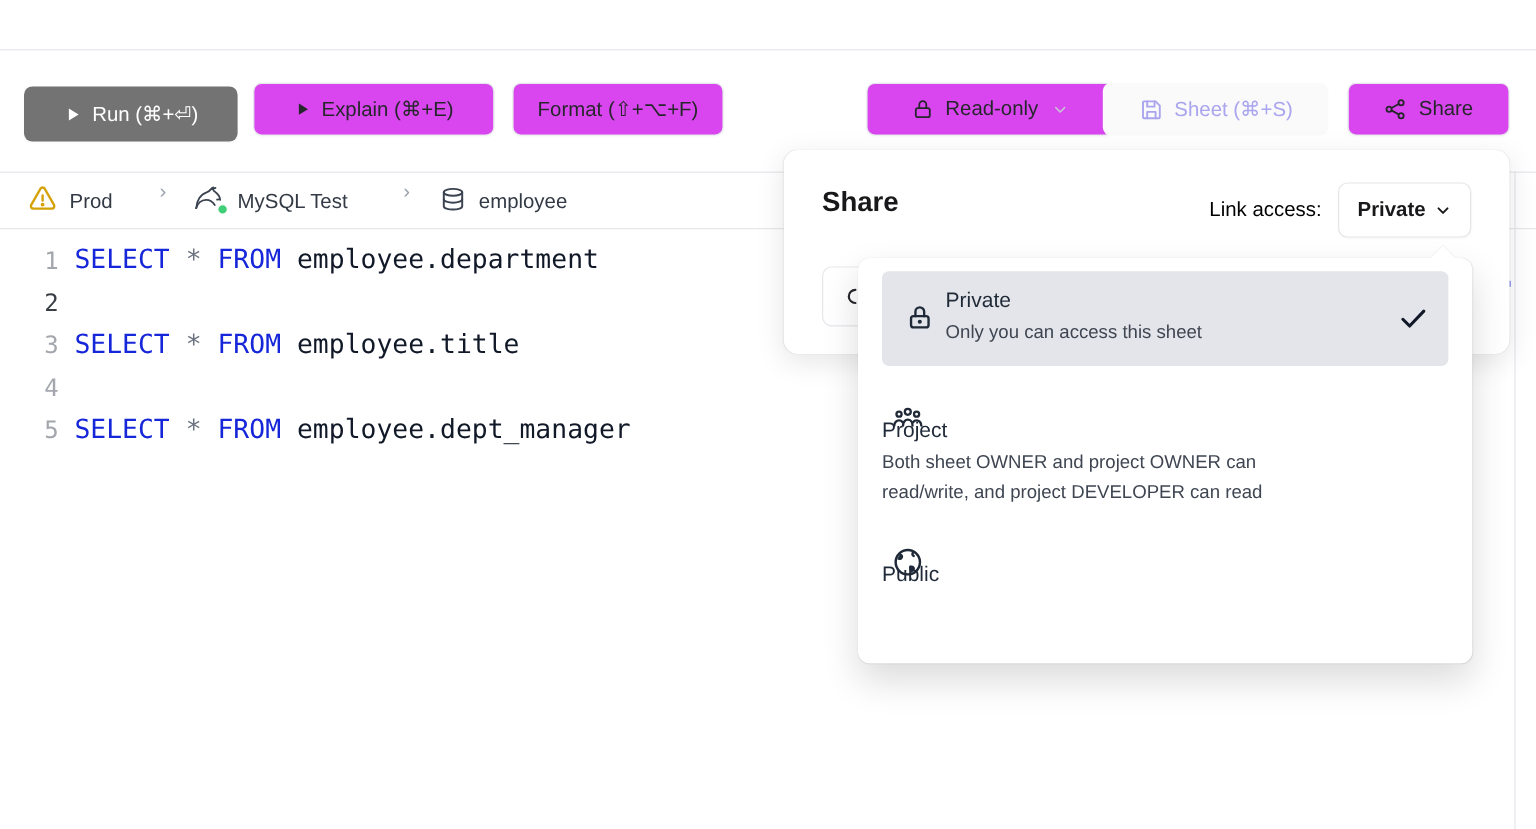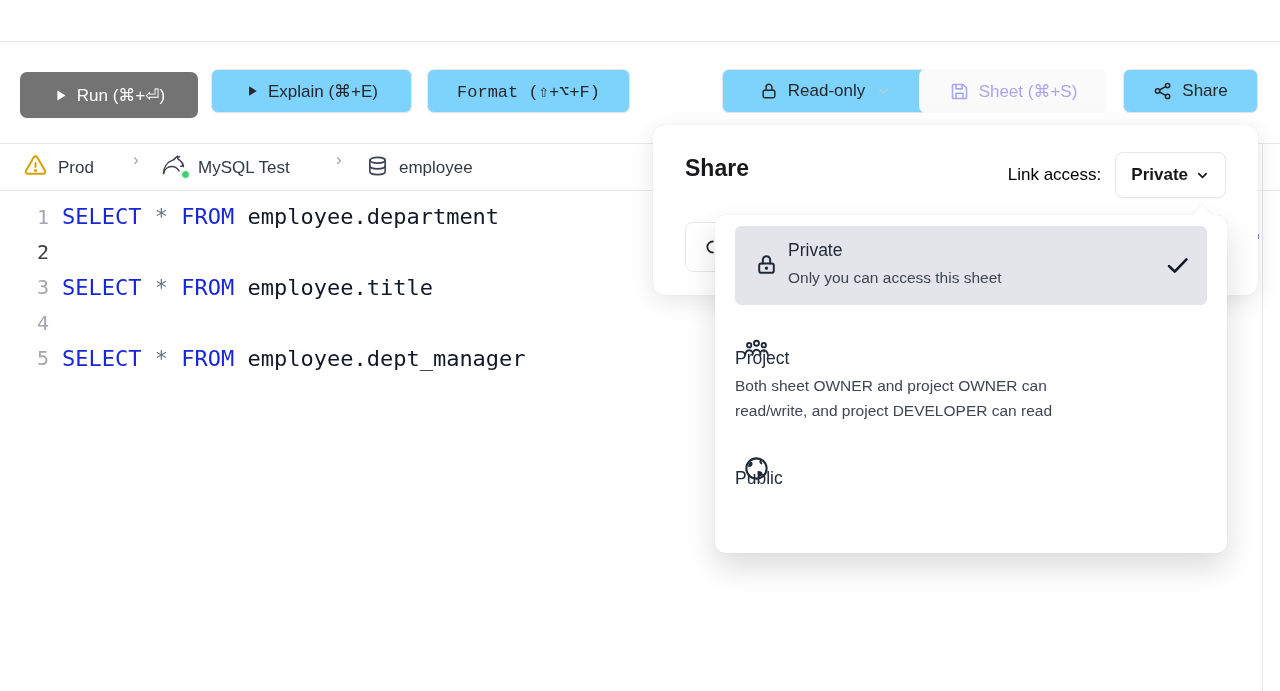--- a/index.html
+++ b/index.html
@@ -4,26 +4,26 @@
 <style>
   * { margin:0; padding:0; box-sizing:border-box; }
   html,body { width:1280px; height:691px; background:#fff; overflow:hidden; }
   body { font-family:"Liberation Sans", sans-serif; color:#1f2937; position:relative; }
 
   .hline { position:absolute; left:0; width:1280px; height:1px; background:#e5e7eb; }
   .vline { position:absolute; width:1px; background:#e5e7eb; }
 
   
   .btn { position:absolute; display:flex; align-items:center; justify-content:center; gap:9px;
-         height:44px; border:1px solid #e4e6ea; border-radius:7px; background:#7dd3fc;
+         height:44px; border:1px solid #e4e6ea; border-radius:7px; background:#d946ef;
          font-size:17px; color:#26272b; box-shadow:0 1px 2px rgba(0,0,0,.03); cursor:pointer; }
   .btn svg { flex:0 0 auto; }
   #run-btn   { left:20px;  top:72px; width:178px; height:46px; background:#737373; border:none; color:#fff; }
   #explain-btn { left:211px; top:69px; width:201px; }
-  #format-btn  { left:427px; top:69px; width:203px;font-family:Liberation Mono, monospace; }
+  #format-btn  { left:427px; top:69px; width:176px; }
   #mode-btn    { left:722px; top:69px; width:206px; }
   #save-btn    { left:919px; top:69px; width:188px; background:#fafafa; border:none; color:#a9a5ee; box-shadow:none; }
   #share-btn   { left:1123px; top:69px; width:135px; }
   .chev-sm { color:#c7cbd1; margin-left:2px; }
 
   
   .crumb { position:absolute; top:152px; height:26px; display:flex; align-items:flex-end; gap:10px;
            font-size:17px; color:#333a45; cursor:pointer; }
   .crumb-sep { position:absolute; top:150px; color:#9ca3af; font-size:17px; }
   .mysql-wrap { position:relative; }

